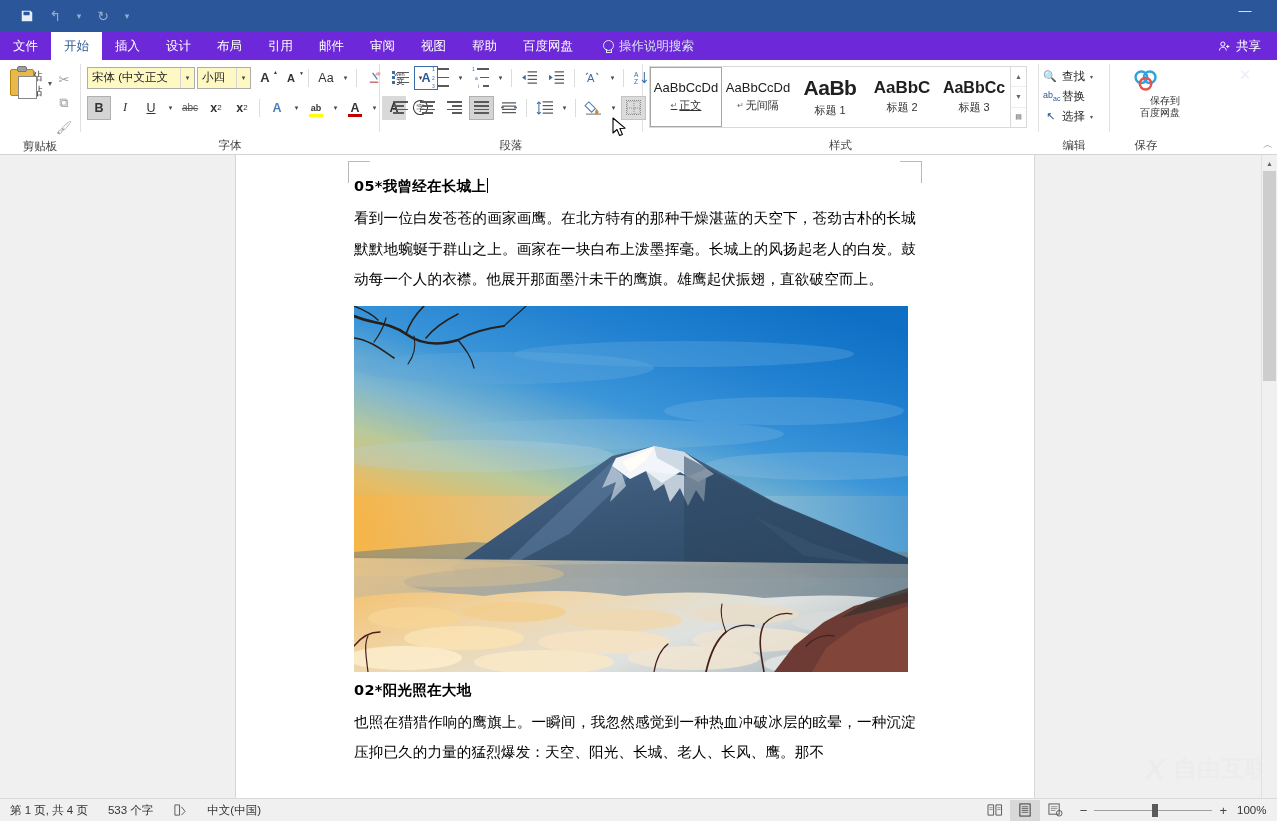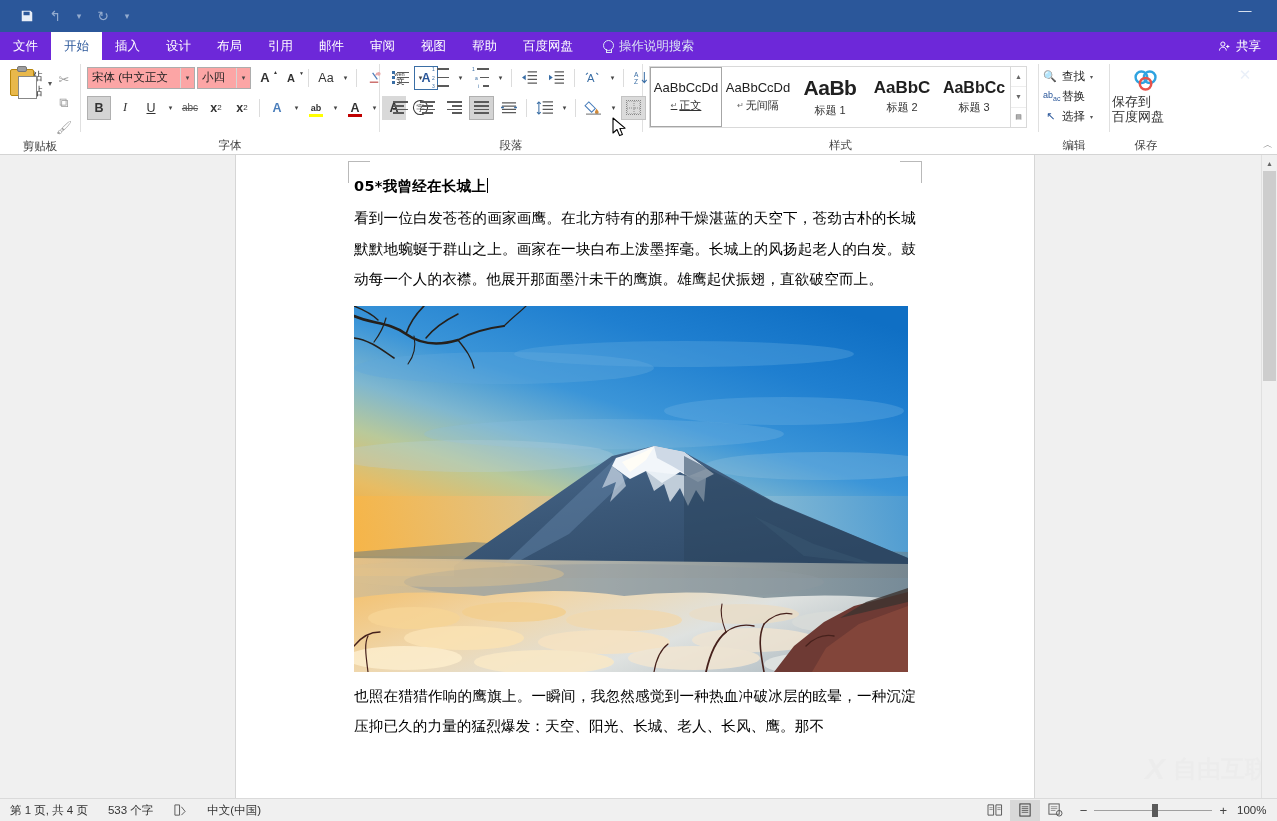--- a/index.html
+++ b/index.html
@@ -103,21 +103,21 @@
   .clip-mini {
     width: 24px; height: 22px; display: flex; align-items: center; justify-content: center;
     font-size: 13px; color: #9c9c9c;
   }
 
   
   .grp-font { width: 298px; }
   .row { display: flex; align-items: center; gap: 2px; height: 27px; }
   .row2 { margin-top: 3px; }
   .combo {
-    height: 22px; border: 1px solid #adadad; background: #fca5a5;
+    height: 22px; border: 1px solid #adadad; background: #fef9c3;
     display: flex; align-items: center; font-size: 11.5px; color: #222;
     padding-left: 4px; position: relative;
   }
   .combo .cval { overflow: hidden; white-space: nowrap; }
   .combo .carr {
     width: 14px; height: 20px; display: flex; align-items: center; justify-content: center;
     font-size: 7px; color: #444; border-left: 1px solid #d5d5d5; margin-left: auto;
   }
   .fontname { width: 108px; }
   .fontsize { width: 54px; }
@@ -191,21 +191,21 @@
   .ed-item {
     display: flex; align-items: center; gap: 4px; height: 20px;
     font-size: 11.5px; color: #222; padding-left: 2px;
   }
   .ed-item .eic { width: 15px; text-align: center; color: #2b579a; font-size: 11px; }
   .ed-item .ecar { font-size: 6px; color: #555; margin-left: 1px; }
 
   
   .grp-save { width: 72px; }
   .baidu-ic { width: 30px; height: 26px; margin: 2px auto 1px; position: relative; }
-  .save-label { font-size: 13px; color: #333; text-align: left; line-height: 1.15; }
+  .save-label { font-size: 10px; color: #333; text-align: right; line-height: 1.15; }
   .collapse-ribbon {
     position: absolute; right: 4px; bottom: 2px; font-size: 10px; color: #666;
   }
 
   
   .work { flex: 1; background: #f0f0f0; position: relative; overflow: hidden; display: flex; }
   .page {
     position: absolute; left: 236px; top: 0; width: 798px; bottom: 0;
     background: #fff; box-shadow: 0 0 0 1px #d6d6d6;
   }
@@ -792,20 +792,21 @@
               <path d="M410 366 C406 344 404 330 410 318" stroke-width="1.6"></path>
               <path d="M410 318 C418 310 428 306 438 308" stroke-width="1.2"></path>
               <path d="M0 340 C8 330 16 326 26 326" stroke-width="1.4"></path>
               <path d="M14 366 C12 350 10 338 14 330" stroke-width="1.2"></path>
               <path d="M300 366 C302 354 306 344 314 338" stroke-width="1.2"></path>
               <path d="M452 340 C460 332 470 328 480 330" stroke-width="1.3"></path>
             </g>
           </svg>
         </div>
 
+        <div class="h-para">02*阳光照在大地</div>
         <div class="b-para">也照在猎猎作响的鹰旗上。一瞬间，我忽然感觉到一种热血冲破冰层的眩晕，一种沉淀压抑已久的力量的猛烈爆发：天空、阳光、长城、老人、长风、鹰。那不</div>
       </div>
     </div>
 
     <div class="watermark">
       <span class="wm-x">X</span>
       <span class="wm-t">自由互联</span>
     </div>
 
     <div class="vscroll">

